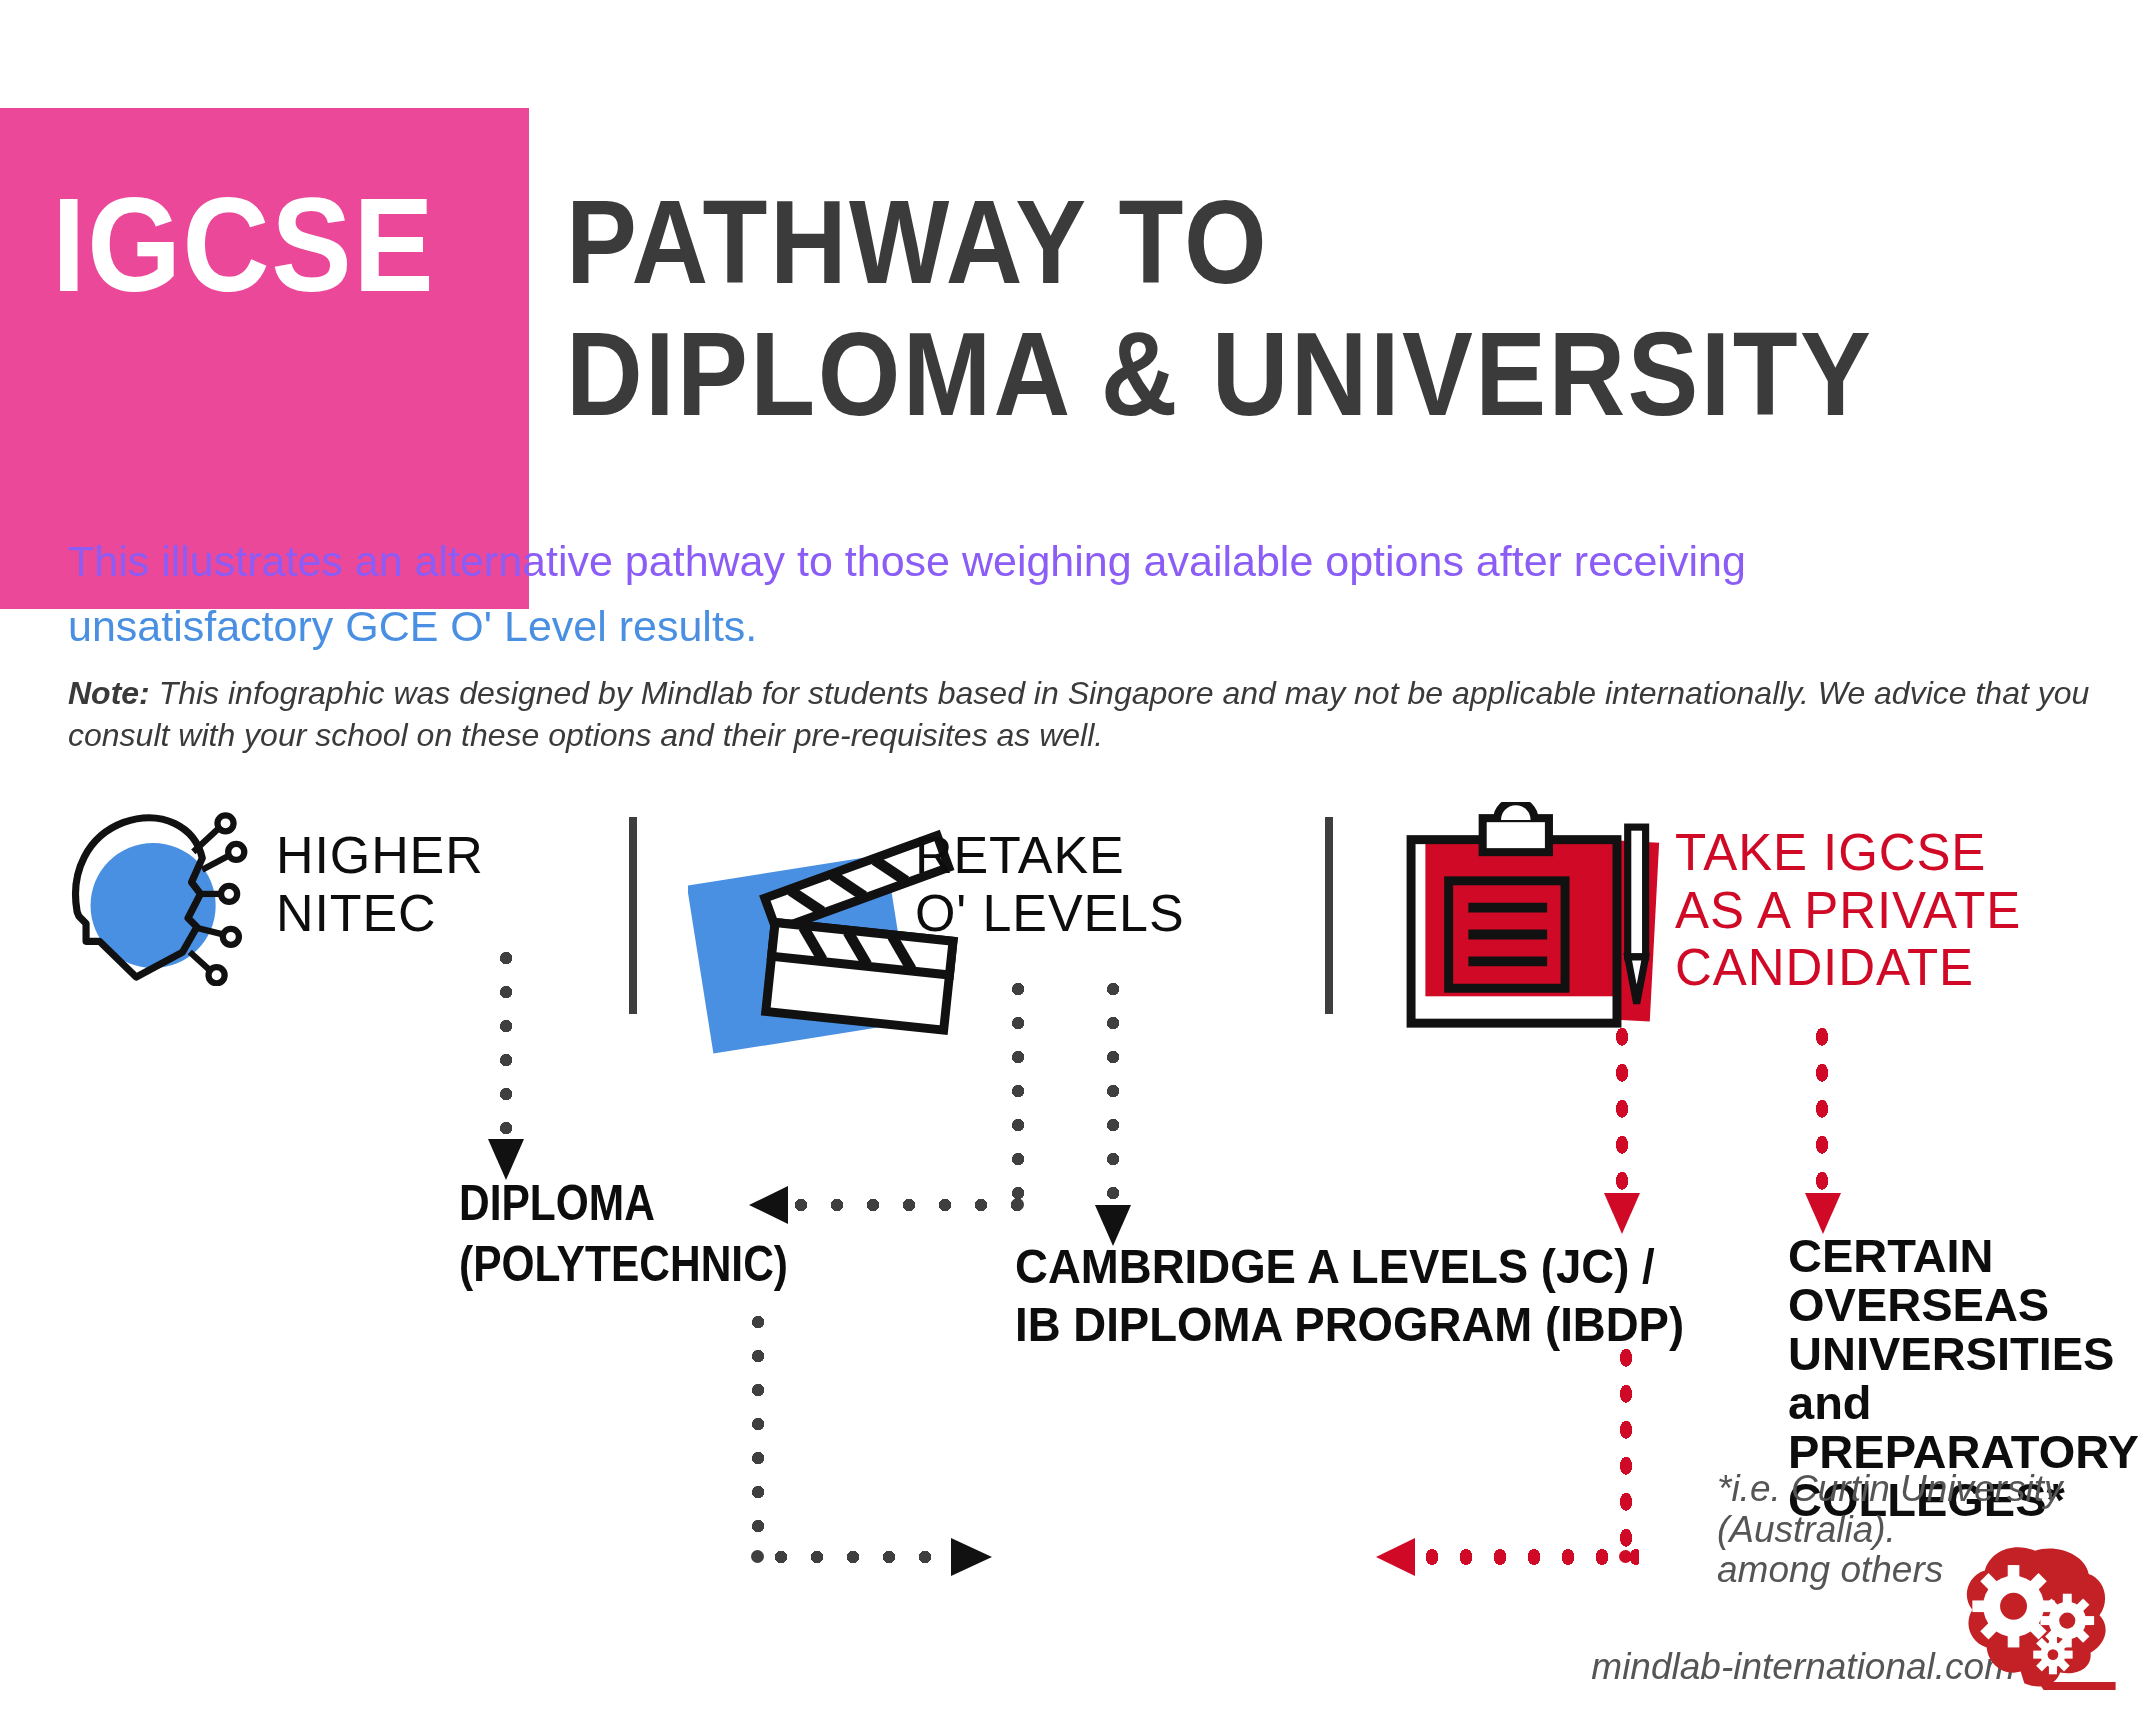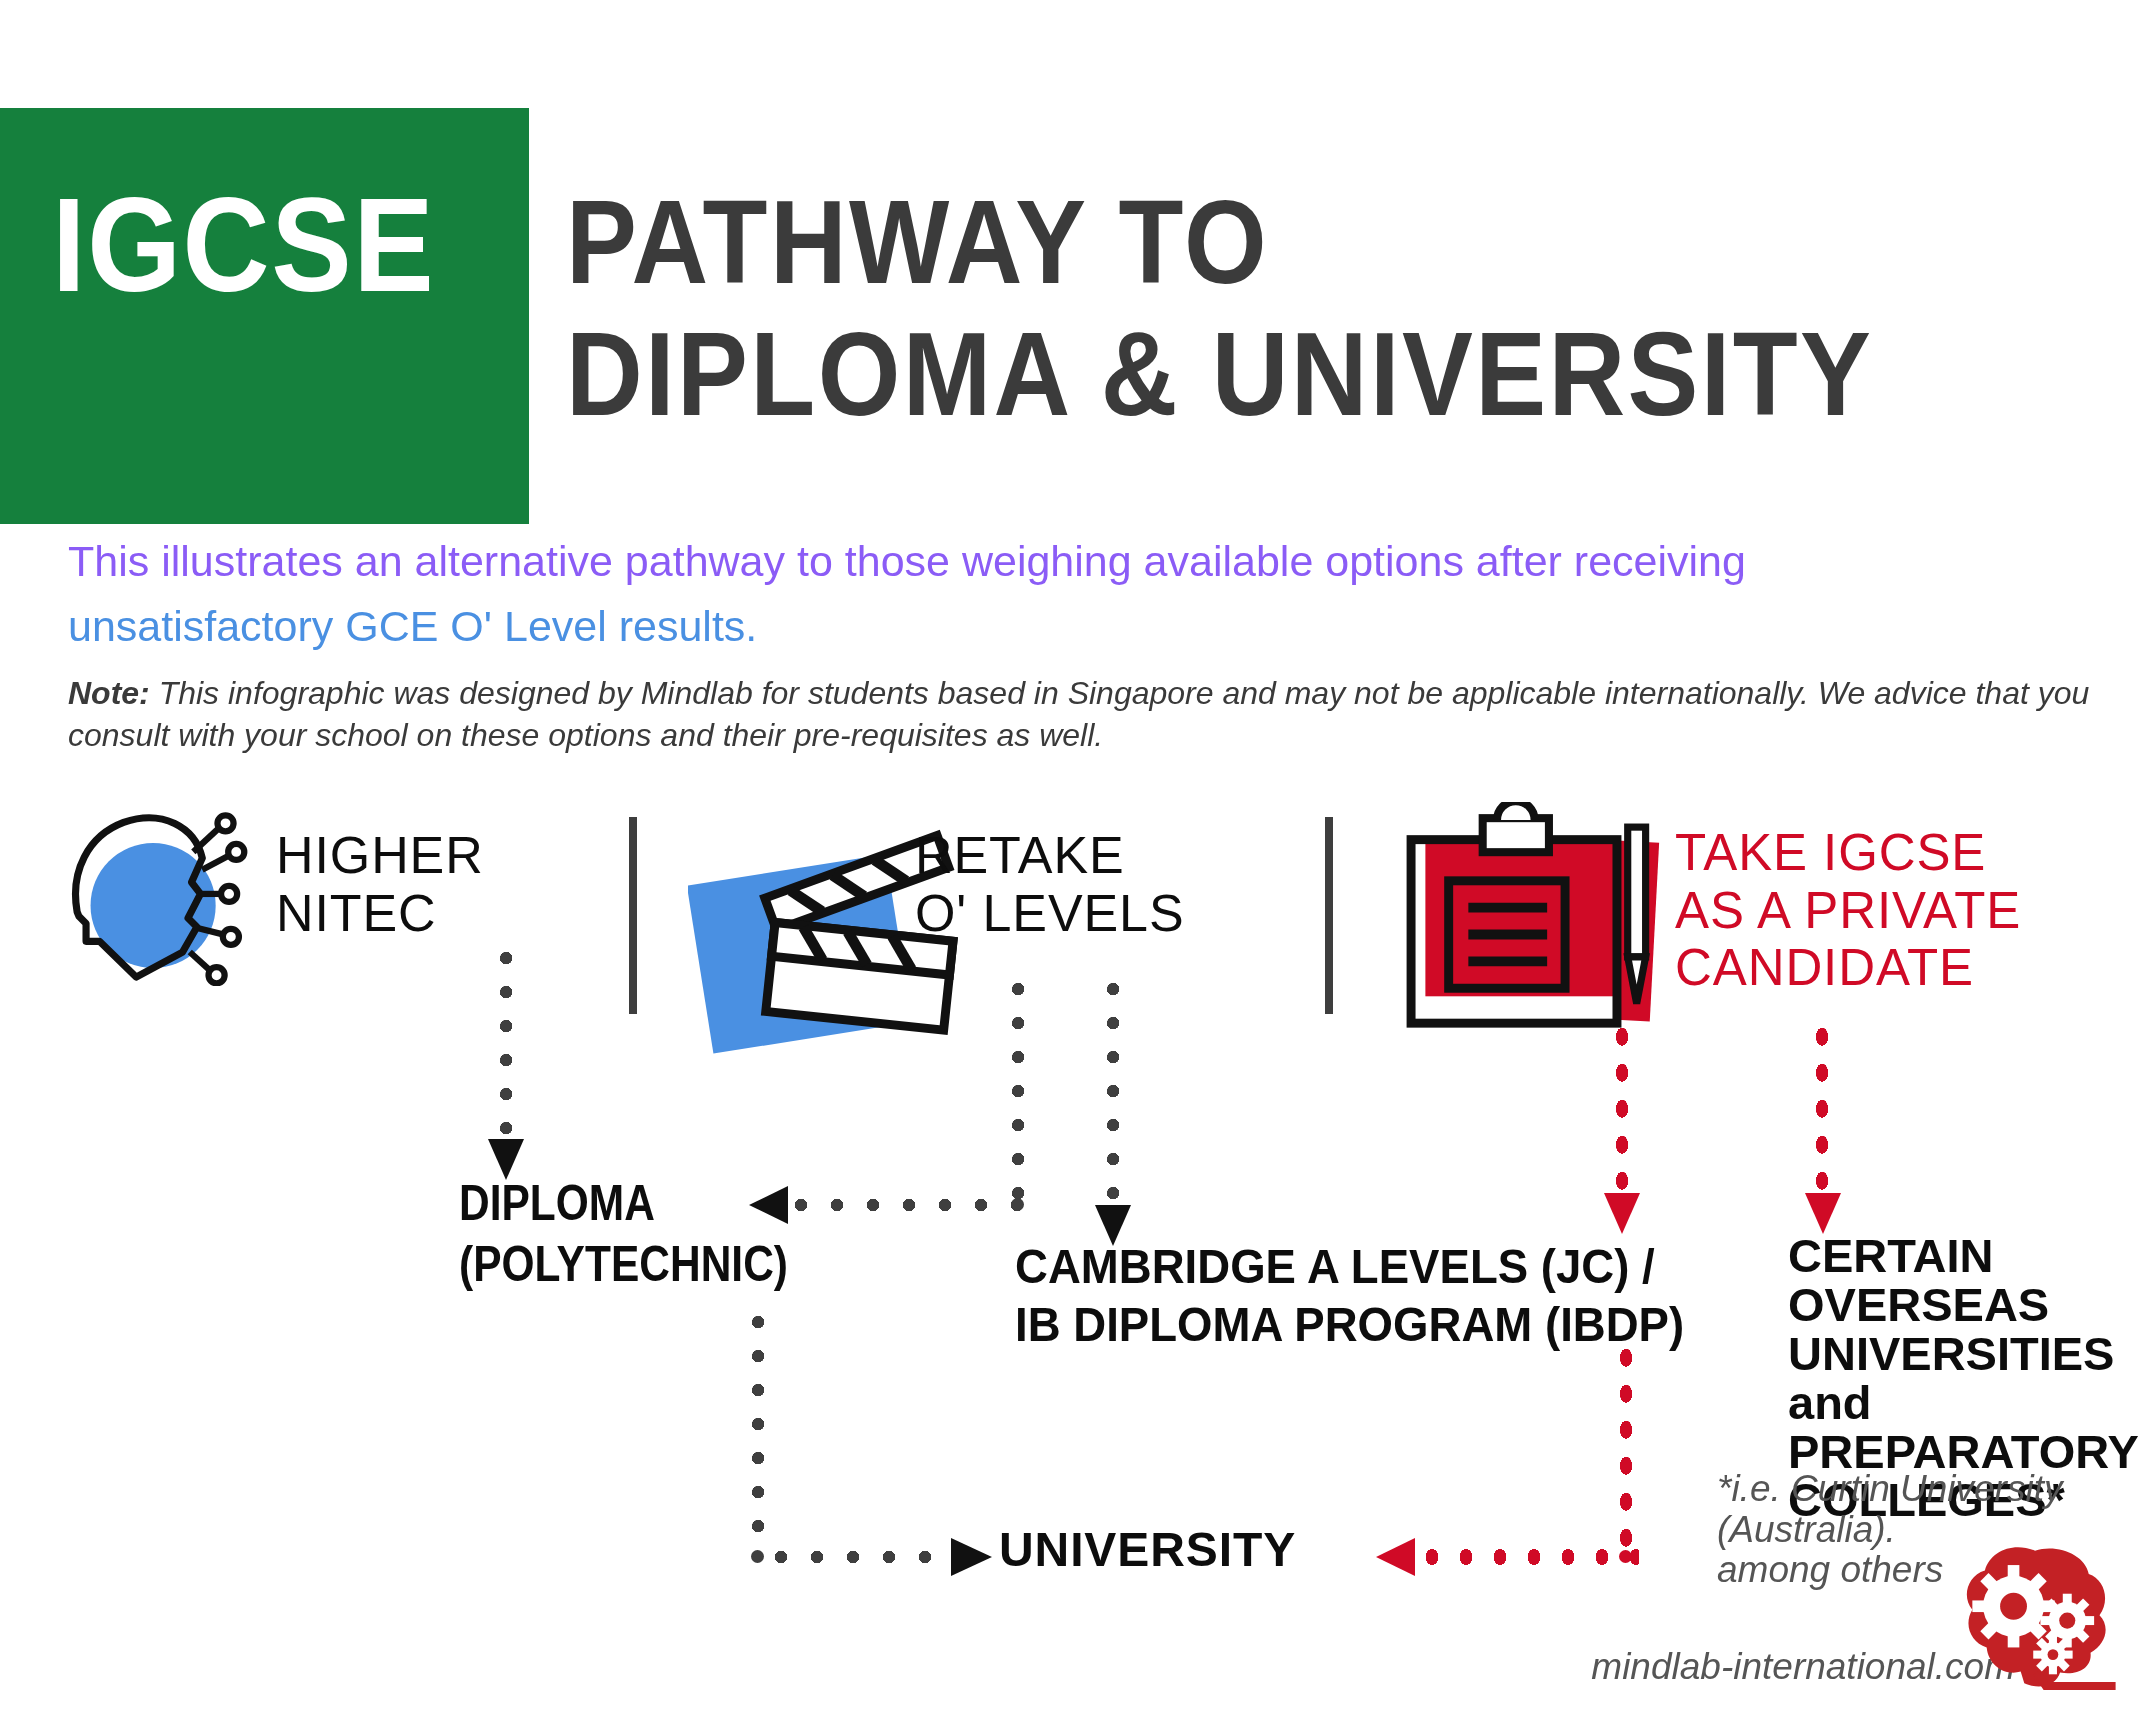--- a/index.html
+++ b/index.html
@@ -4,21 +4,21 @@
 <style>
   html,body { margin:0; padding:0; background:#ffffff; }
   #stage {
     position:relative; width:2149px; height:1725px; background:#ffffff;
     font-family:"Liberation Sans", sans-serif; overflow:hidden;
   }
   .abs { position:absolute; }
 
   
   .badge {
-    left:0; top:108px; width:529px; height:416px; background:#15803d;
+    left:0; top:108px; width:529px; height:501px; background:#ec4899;
   }
   .badge-text {
     position:absolute; left:52px; top:70px;
     font-size:134px; font-weight:900; color:#ffffff; letter-spacing:1.8px;
     transform:scaleX(0.9); transform-origin:0 0; line-height:1;
   }
   .title {
     left:566px; top:176px; color:#3b3b3b; font-weight:900;
     font-size:118px; line-height:1.12; letter-spacing:2.7px;
     transform:scaleX(0.9); transform-origin:0 0; white-space:nowrap;
@@ -196,21 +196,20 @@
   <div class="vdots dark" style="left:751px; top:1315px; height:219px;"></div>
   <div class="cdot" style="left:751px; top:1550px;"></div>
   <div class="hdots dark" style="left:772px; top:1548px; width:193px;"></div>
   <div class="arr right" style="left:951px; top:1538px;"></div>
 
   <div class="vdots red" style="left:1619px; top:1347px; height:201px;"></div>
   <div class="cdot red" style="left:1619px; top:1550px;"></div>
   <div class="hdots red" style="left:1424px; top:1548px; width:215px;"></div>
   <div class="arr reddish left" style="left:1376px; top:1538px;"></div>
 
-  <div class="abs h-black university">UNIVERSITY</div>
 
   <div class="abs footnote">
     <div>*i.e. Curtin University</div>
     <div>(Australia).</div>
     <div>among others</div>
   </div>
   <div class="abs website">mindlab-international.com</div>
 
   <span class="abs" style="left:1958px; top:1540px;">
     <svg width="163" height="154" viewBox="0 0 182 172">

